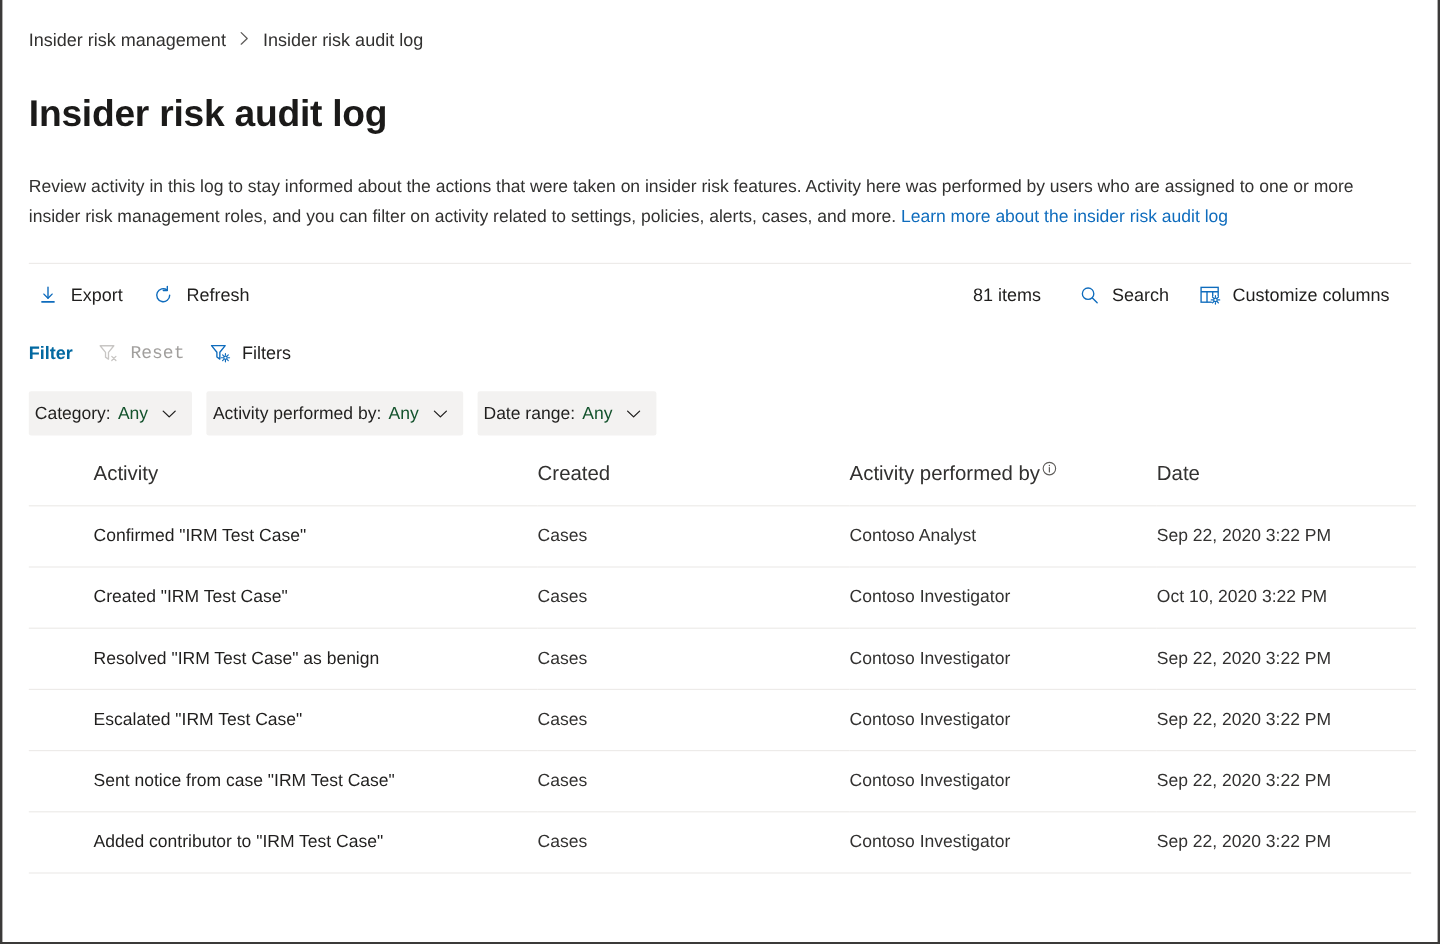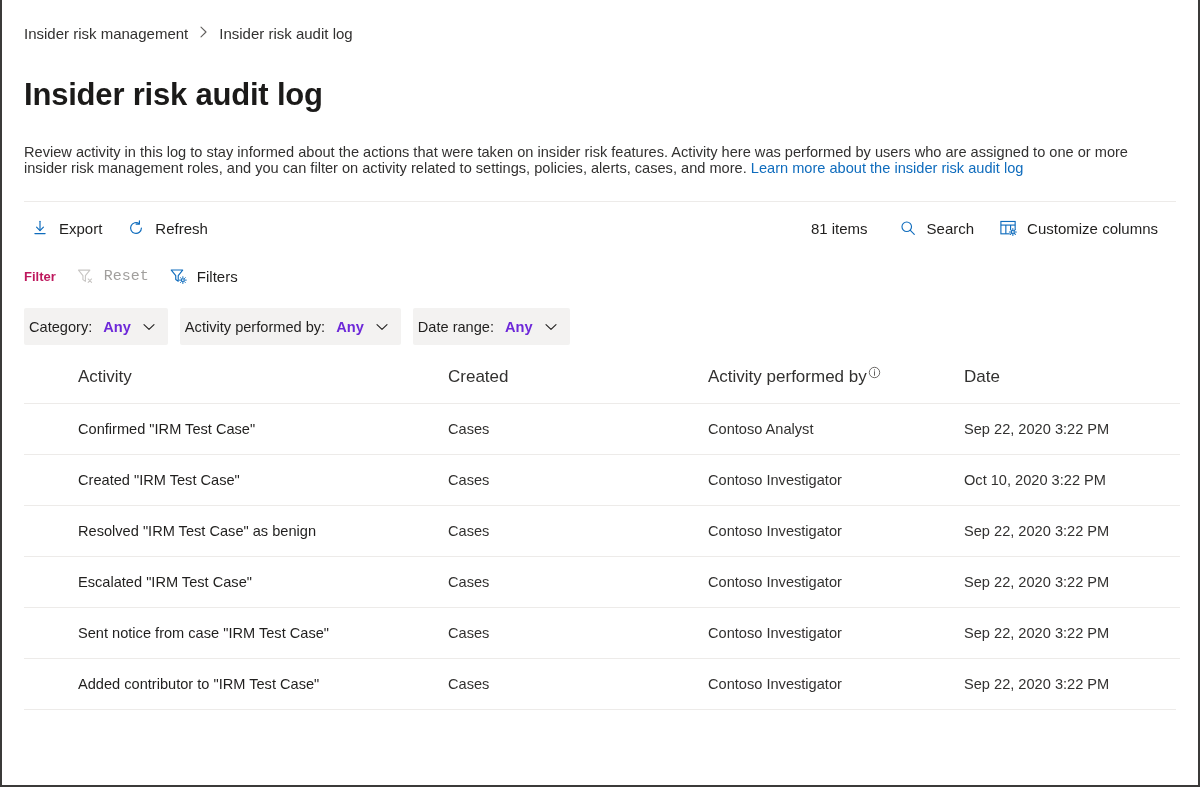--- a/index.html
+++ b/index.html
@@ -61,21 +61,21 @@
     letter-spacing: -0.2px;
     color: #1b1a19;
     margin: 20px 0 0 0;
     line-height: 38px;
   }
 
   
   .description {
     margin-top: 30px;
     font-size: 14.6px;
-    line-height: 16px;
+    line-height: 25px;
     color: #323130;
     max-width: 1150px;
   }
   .description a {
     color: #0f6cbd;
     text-decoration: none;
   }
 
   
   .rule {
@@ -125,23 +125,23 @@
   }
 
   
   .filterbar {
     display: flex;
     align-items: center;
     height: 40px;
     margin-top: 2px;
   }
   .filter-label {
-    font-size: 13px;
+    font-size: 15px;
     font-weight: 600;
-    color: #be185d;
+    color: #0369a1;
     margin-right: 16px;
   }
   .filter-btn {
     display: flex;
     align-items: center;
     gap: 8px;
     background: transparent;
     border: none;
     padding: 5px 8px 5px 4px;
     margin-right: 8px;
@@ -174,23 +174,23 @@
     padding: 0 13px 0 5px;
     margin-right: 12px;
     font-family: inherit;
     font-size: 14.6px;
     color: #201f1e;
     cursor: pointer;
     white-space: nowrap;
   }
   .pill-label { color: #201f1e; }
   .pill-value {
-    font-weight: 700;
-    margin-left: 11px;
-    color: #6d28d9;
+    font-weight: 400;
+    margin-left: 6px;
+    color: #14532d;
   }
   .pill-chev {
     margin-left: 12px;
     display: inline-flex;
     align-items: center;
     color: #201f1e;
   }
 
   
   .table {

